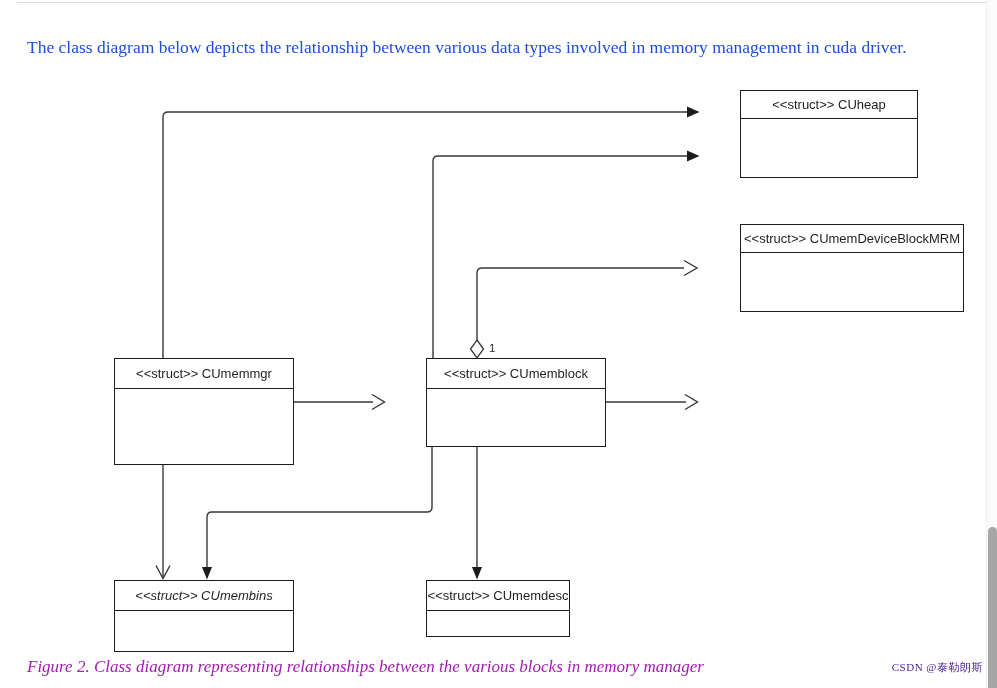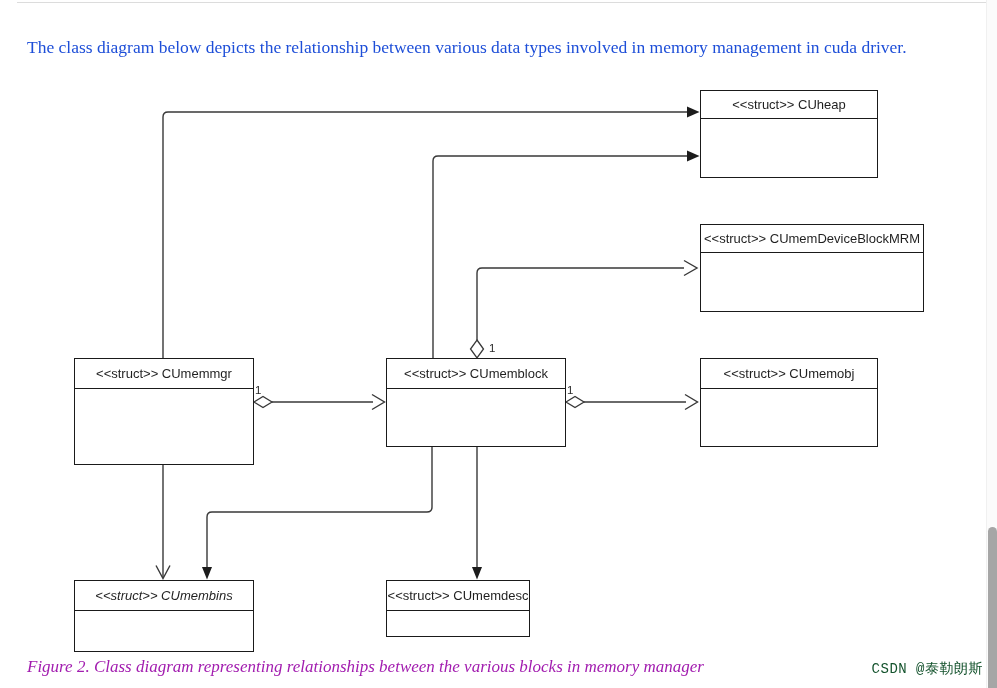--- a/index.html
+++ b/index.html
@@ -5,27 +5,27 @@
   html,body{margin:0;padding:0;background:#ffffff;}
   #page{position:relative;width:997px;height:688px;background:#ffffff;overflow:hidden;
         font-family:"Liberation Sans",sans-serif;}
   .top-hairline{position:absolute;left:17px;right:0;top:2px;height:1px;background:#dcdcdc;}
   .intro{position:absolute;left:27px;top:13px;width:935px;
          font-family:"Liberation Serif","DejaVu Serif",serif;
          font-size:17.5px;line-height:32px;color:#1d4ed8;}
   .caption{position:absolute;left:27px;top:640px;width:860px;
            font-family:"Liberation Serif","DejaVu Serif",serif;
            font-style:italic;font-size:17px;color:#a21caf;}
-  .watermark{position:absolute;right:14px;top:660px;font-size:14px;color:#14532d;
-             font-family:Liberation Mono, monospace;letter-spacing:0.5px;}
+  .watermark{position:absolute;right:14px;top:660px;font-size:11px;color:#4c1d95;
+             font-family:Liberation Serif, serif;letter-spacing:0.5px;}
   
   #diagram{position:absolute;left:0;top:0;width:997px;height:688px;}
   svg.connectors{position:absolute;left:0;top:0;pointer-events:none;}
   .cls{position:absolute;box-sizing:border-box;background:#ffffff;
-       border:1.4px solid #1a1a1a;z-index:2;}
+       border:1.4px solid #1a1a1a;z-index:2;margin-left:40px;}
   .cls .title{box-sizing:border-box;height:30px;border-bottom:1.4px solid #1a1a1a;
        display:flex;align-items:center;justify-content:center;
        font-size:13px;color:#1f1f1f;white-space:nowrap;overflow:hidden;}
   .cls.small-title .title{height:28px;}
   .cls .body{flex:1;}
   #b-cuheap   {left:700px;top:90px; width:178px;height:88px;}
   #b-mrm      {left:700px;top:224px;width:224px;height:88px;}
   #b-memmgr   {left:74px; top:358px;width:180px;height:107px;}
   #b-memblock {left:386px;top:358px;width:180px;height:89px;}
   #b-memobj   {left:700px;top:358px;width:178px;height:89px;}
@@ -94,24 +94,20 @@
       <div class="body"></div>
     </div>
     <div class="cls" id="b-memmgr">
       <div class="title">&lt;&lt;struct&gt;&gt; CUmemmgr</div>
       <div class="body"></div>
     </div>
     <div class="cls" id="b-memblock">
       <div class="title">&lt;&lt;struct&gt;&gt; CUmemblock</div>
       <div class="body"></div>
     </div>
-    <div class="cls" id="b-memobj">
-      <div class="title">&lt;&lt;struct&gt;&gt; CUmemobj</div>
-      <div class="body"></div>
-    </div>
     <div class="cls" id="b-membins">
       <div class="title">&lt;&lt;struct&gt;&gt; CUmembins</div>
       <div class="body"></div>
     </div>
     <div class="cls" id="b-memdesc">
       <div class="title">&lt;&lt;struct&gt;&gt; CUmemdesc</div>
       <div class="body"></div>
     </div>
 
   </div>

